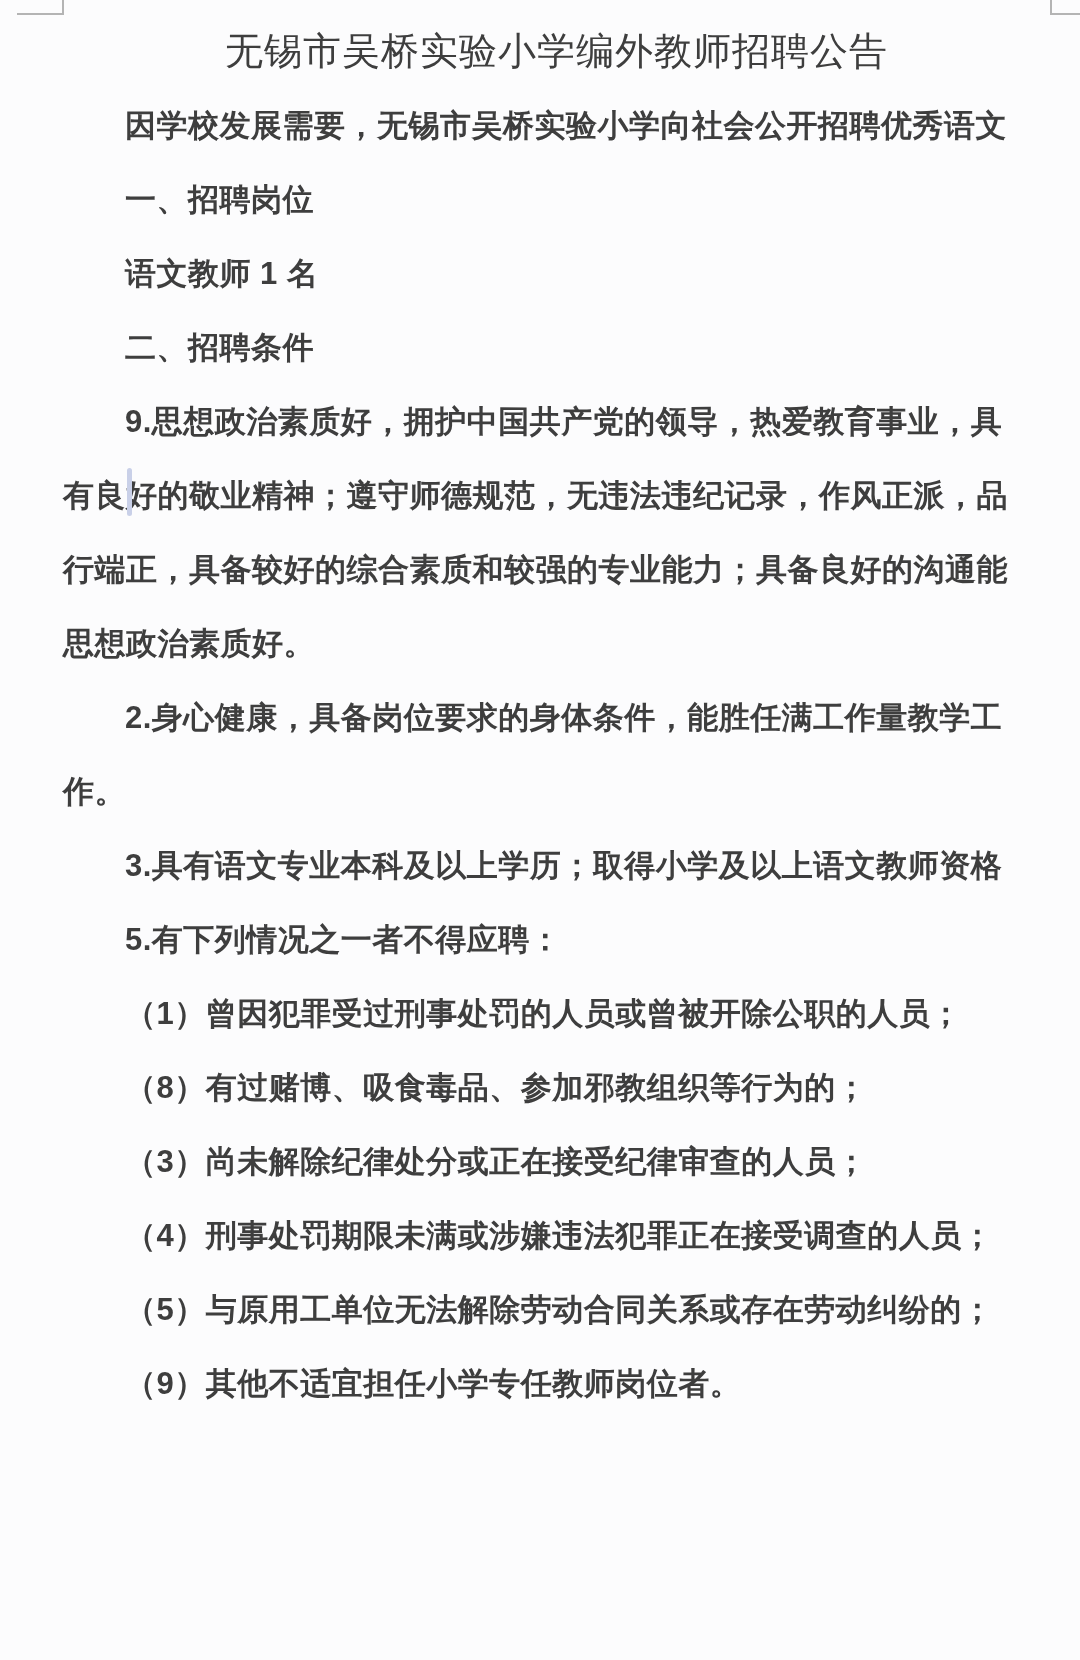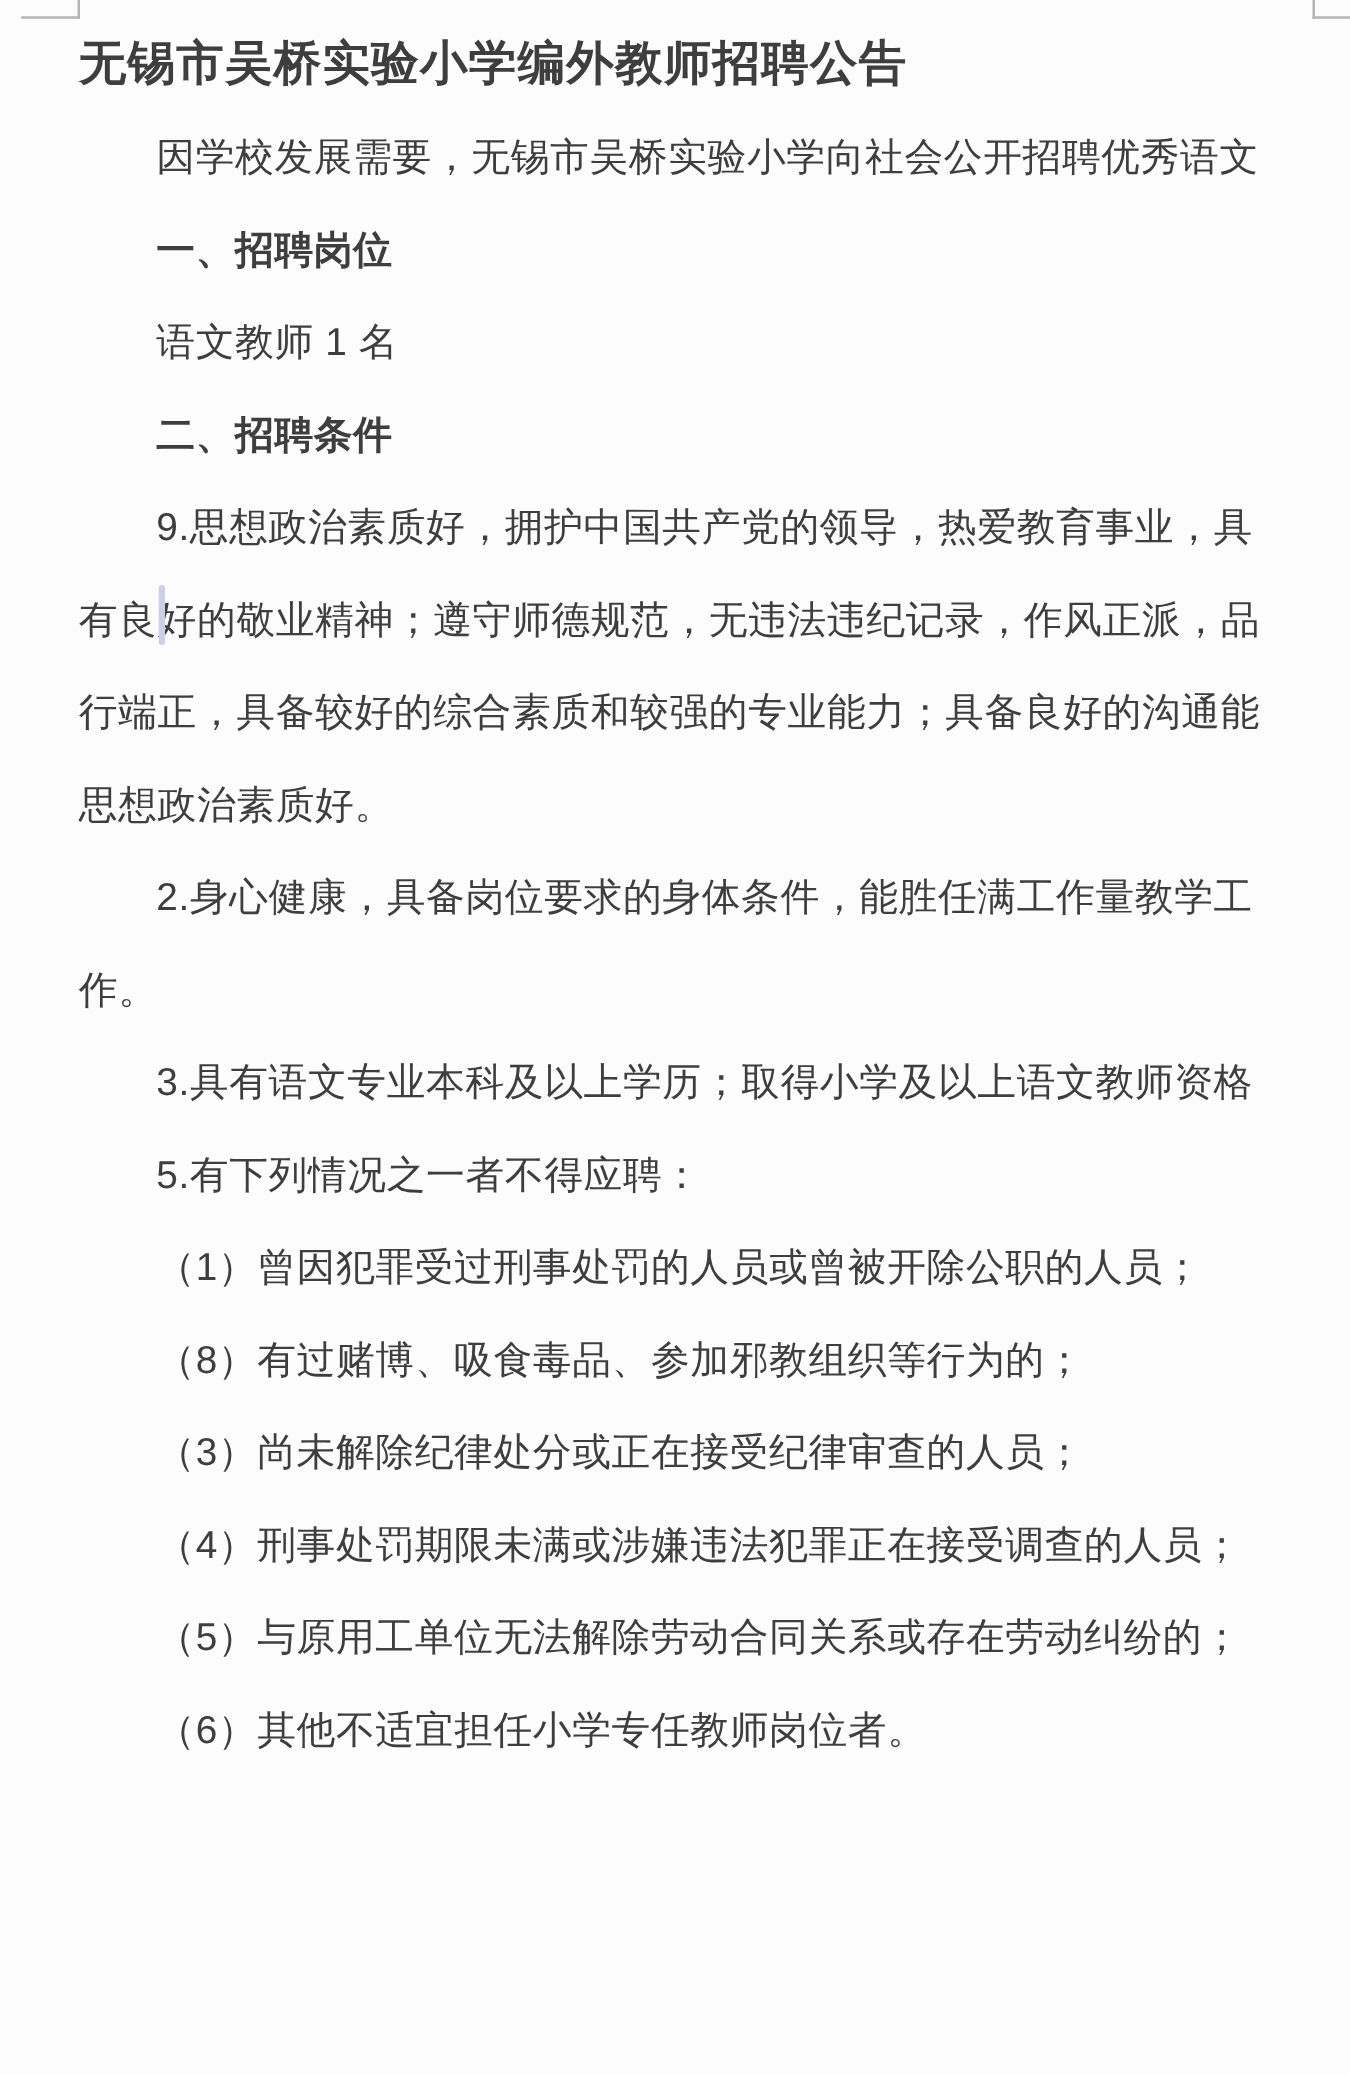--- a/index.html
+++ b/index.html
@@ -32,30 +32,31 @@
     border-bottom: 2px solid;
   }
   .content {
     position: absolute;
     left: 63px;
     top: 13px;
     width: 987px;
   }
   .title {
     font-size: 38px;
-    font-weight: 700;
+    font-weight: 400;
     line-height: 76px;
-    text-align: left;
+    text-align: center;
     letter-spacing: 1px;
   }
   .line {
     font-size: 31px;
     line-height: 74px;
     white-space: nowrap;
     letter-spacing: 0.5px;
+    font-weight: bold;
   }
   .line.first {
     text-indent: 62px;
   }
   .line.heading {
     font-weight: 700;
   }
   .caret {
     position: absolute;
     left: 127px;
@@ -84,17 +85,17 @@
       <div class="line body">思想政治素质好。</div>
       <div class="line body first">2.身心健康，具备岗位要求的身体条件，能胜任满工作量教学工</div>
       <div class="line body">作。</div>
       <div class="line body first">3.具有语文专业本科及以上学历；取得小学及以上语文教师资格</div>
       <div class="line body first">5.有下列情况之一者不得应聘：</div>
       <div class="line body first">（1）曾因犯罪受过刑事处罚的人员或曾被开除公职的人员；</div>
       <div class="line body first">（8）有过赌博、吸食毒品、参加邪教组织等行为的；</div>
       <div class="line body first">（3）尚未解除纪律处分或正在接受纪律审查的人员；</div>
       <div class="line body first">（4）刑事处罚期限未满或涉嫌违法犯罪正在接受调查的人员；</div>
       <div class="line body first">（5）与原用工单位无法解除劳动合同关系或存在劳动纠纷的；</div>
-      <div class="line body first">（6）其他不适宜担任小学专任教师岗位者。</div>
+      <div class="line body first">（9）其他不适宜担任小学专任教师岗位者。</div>
     </div>
 </div>
 
 <div class="caret" style="background: rgb(201, 208, 232);"></div>
 
 </body></html>

